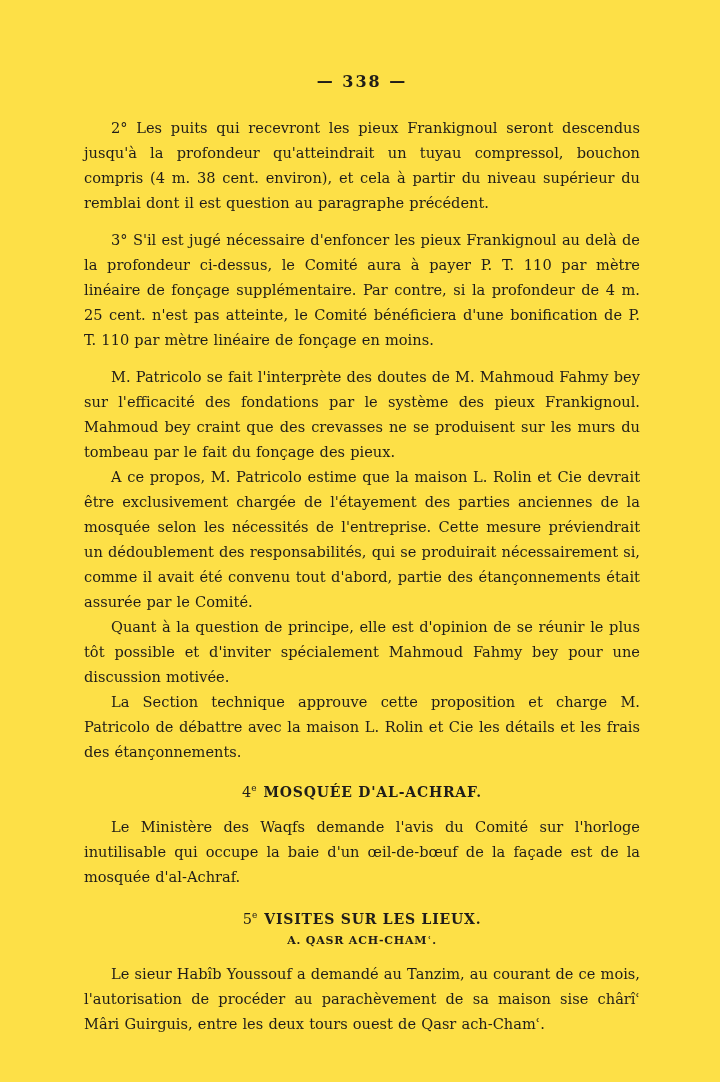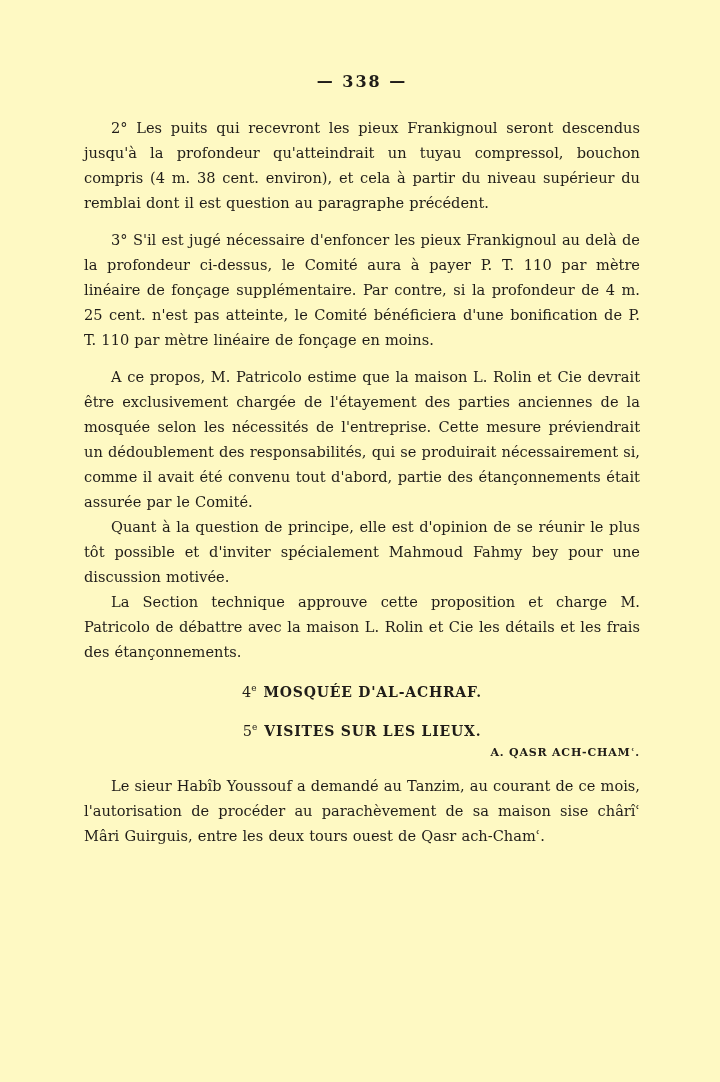--- a/index.html
+++ b/index.html
@@ -5,21 +5,21 @@
   html, body {
     margin: 0;
     padding: 0;
     background: #e9e7e2;
   }
   .page {
     position: relative;
     width: 720px;
     height: 1082px;
     margin: 0 auto;
-    background: #fef9c3;
+    background: #fde047;
     overflow: hidden;
     font-family: "DejaVu Serif", "Liberation Serif", serif;
     color: #201d19;
   }
   .text-block {
     position: absolute;
     left: 84px;
     top: 72px;
     width: 556px;
   }
@@ -54,21 +54,21 @@
     font-size: 9px;
     line-height: 0;
   }
   .heading .h-title {
     font-size: 14px;
     letter-spacing: 0.8px;
     font-weight: bold;
     font-family: "DejaVu Serif", "Liberation Serif", serif;
   }
   .sub-heading {
-    text-align: right;
+    text-align: center;
     font-size: 11px;
     letter-spacing: 0.8px;
     font-weight: bold;
     margin: 0 0 14px 0;
   }
   .heading-group-top {
     margin-top: 20px;
   }
   .second-heading {
     margin-bottom: 6px;
@@ -79,31 +79,33 @@
 
 <div class="page">
   <div class="text-block">
 
     <div class="page-number">— 338 —</div>
 
     <p class="para gap-after">2° Les puits qui recevront les pieux Frankignoul seront descendus jusqu'à la profondeur qu'atteindrait un tuyau compressol, bouchon compris (4 m. 38 cent. environ), et cela à partir du niveau supérieur du remblai dont il est question au paragraphe précédent.</p>
 
     <p class="para gap-after">3° S'il est jugé nécessaire d'enfoncer les pieux Frankignoul au delà de la profondeur ci-dessus, le Comité aura à payer P. T. 110 par mètre linéaire de fonçage supplémentaire. Par contre, si la profondeur de 4 m. 25 cent. n'est pas atteinte, le Comité bénéficiera d'une bonification de P. T. 110 par mètre linéaire de fonçage en moins.</p>
 
+    <p class="para">M. Patricolo se fait l'interprète des doutes de M. Mahmoud Fahmy bey sur l'efficacité des fondations par le système des pieux Frankignoul. Mahmoud bey craint que des crevasses ne se produisent sur les murs du tombeau par le fait du fonçage des pieux.</p>
 
     <p class="para">A ce propos, M. Patricolo estime que la maison L. Rolin et Cie devrait être exclusivement chargée de l'étayement des parties anciennes de la mosquée selon les nécessités de l'entreprise. Cette mesure préviendrait un dédoublement des responsabilités, qui se produirait nécessairement si, comme il avait été convenu tout d'abord, partie des étançonnements était assurée par le Comité.</p>
 
     <p class="para">Quant à la question de principe, elle est d'opinion de se réunir le plus tôt possible et d'inviter spécialement Mahmoud Fahmy bey pour une discussion motivée.</p>
 
     <p class="para">La Section technique approuve cette proposition et charge M. Patricolo de débattre avec la maison L. Rolin et Cie les détails et les frais des étançonnements.</p>
 
     <div class="heading">
       <span class="h-num"><span>4</span><sup>e</sup></span><span class="h-title">MOSQUÉE D'AL-ACHRAF.</span>
     </div>
 
+    <p class="para">Le Ministère des Waqfs demande l'avis du Comité sur l'horloge inutilisable qui occupe la baie d'un œil-de-bœuf de la façade est de la mosquée d'al-Achraf.</p>
 
 
     <div class="heading heading-group-top second-heading">
       <span class="h-num"><span>5</span><sup>e</sup></span><span class="h-title">VISITES SUR LES LIEUX.</span>
     </div>
 
     <div class="sub-heading">A. QASR ACH-CHAMʿ.</div>
 
     <p class="para">Le sieur Habîb Youssouf a demandé au Tanzim, au courant de ce mois, l'autorisation de procéder au parachèvement de sa maison sise chârîʿ Mâri Guirguis, entre les deux tours ouest de Qasr ach-Chamʿ.</p>
 

